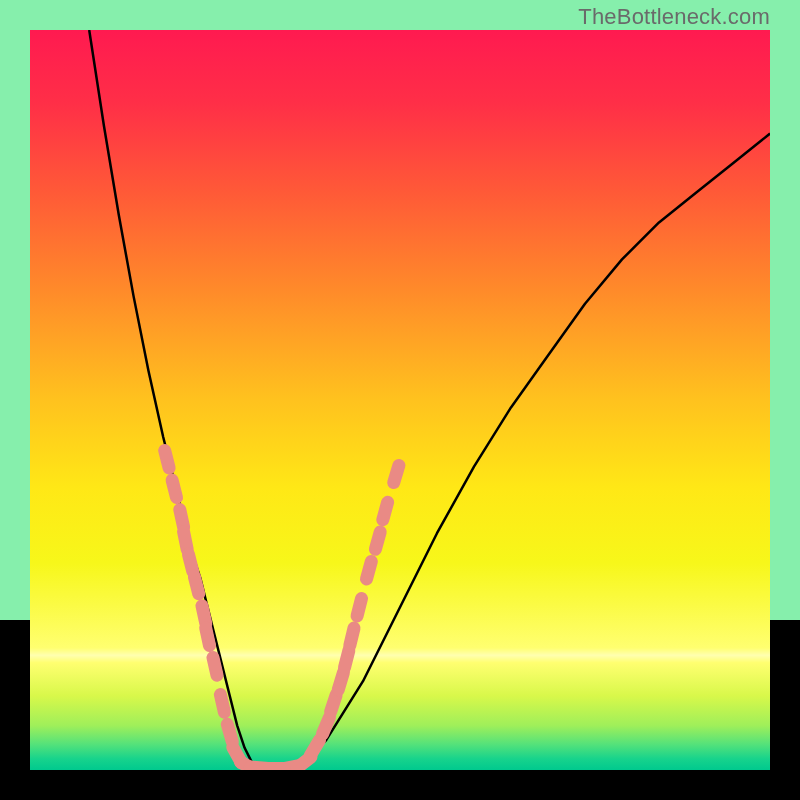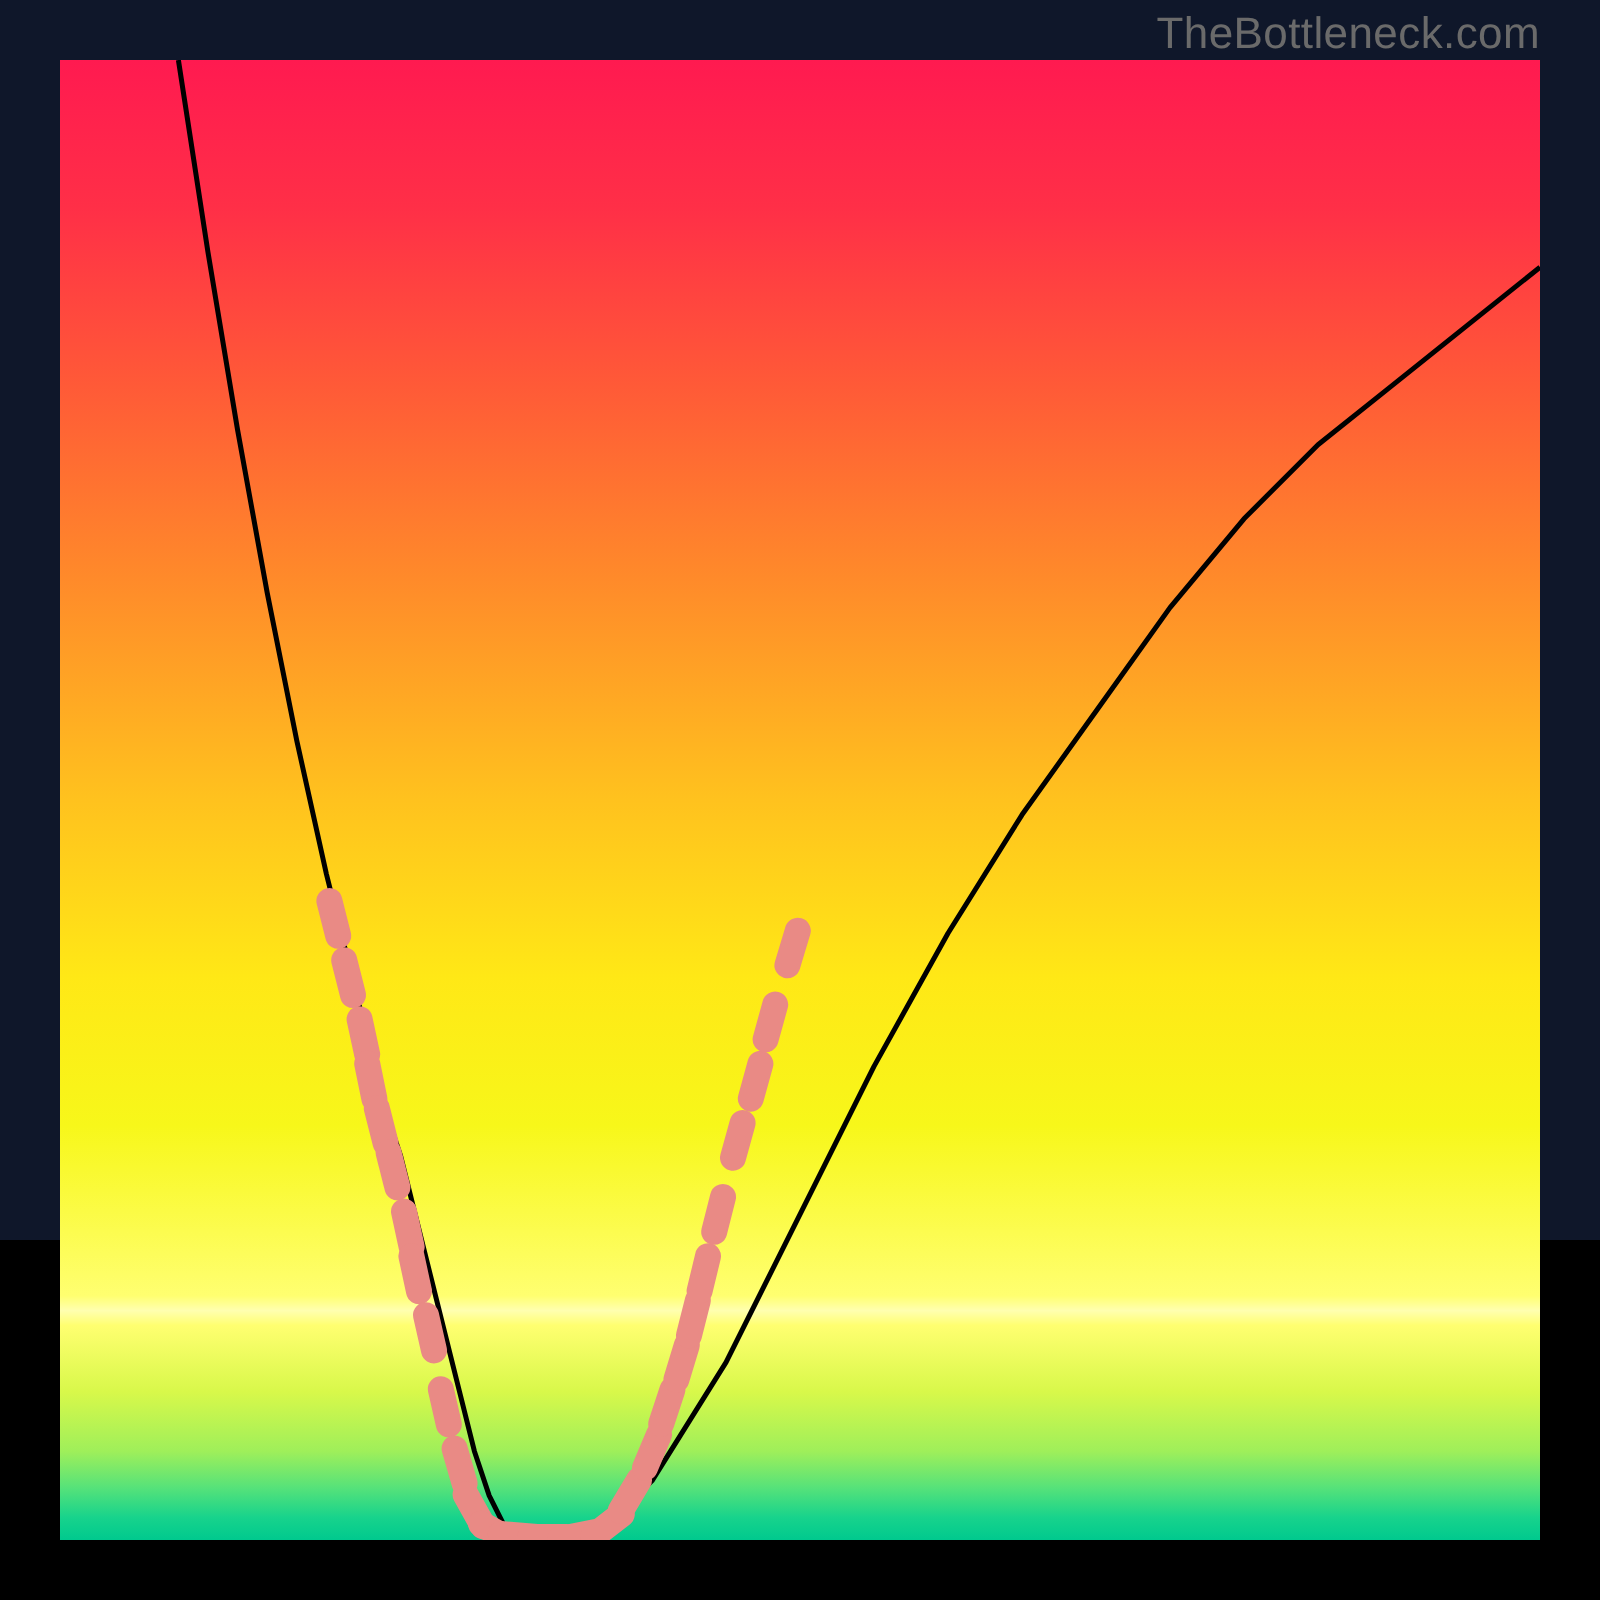--- a/index.html
+++ b/index.html
@@ -8,21 +8,21 @@
     width: 800px;
     height: 800px;
     background: #000;
     overflow: hidden;
     font-family: Arial, Helvetica, sans-serif;
   }
   .frame {
     position: absolute;
     left: 0; top: 0;
     width: 800px; height: 620px;
-    background: #0f172a;
+    background: #86efac;
   }
   .plot {
     position: absolute;
     left: 30px;
     top: 30px;
     width: 740px;
     height: 740px;
     overflow: hidden;
   }
   .gradient-bg {

